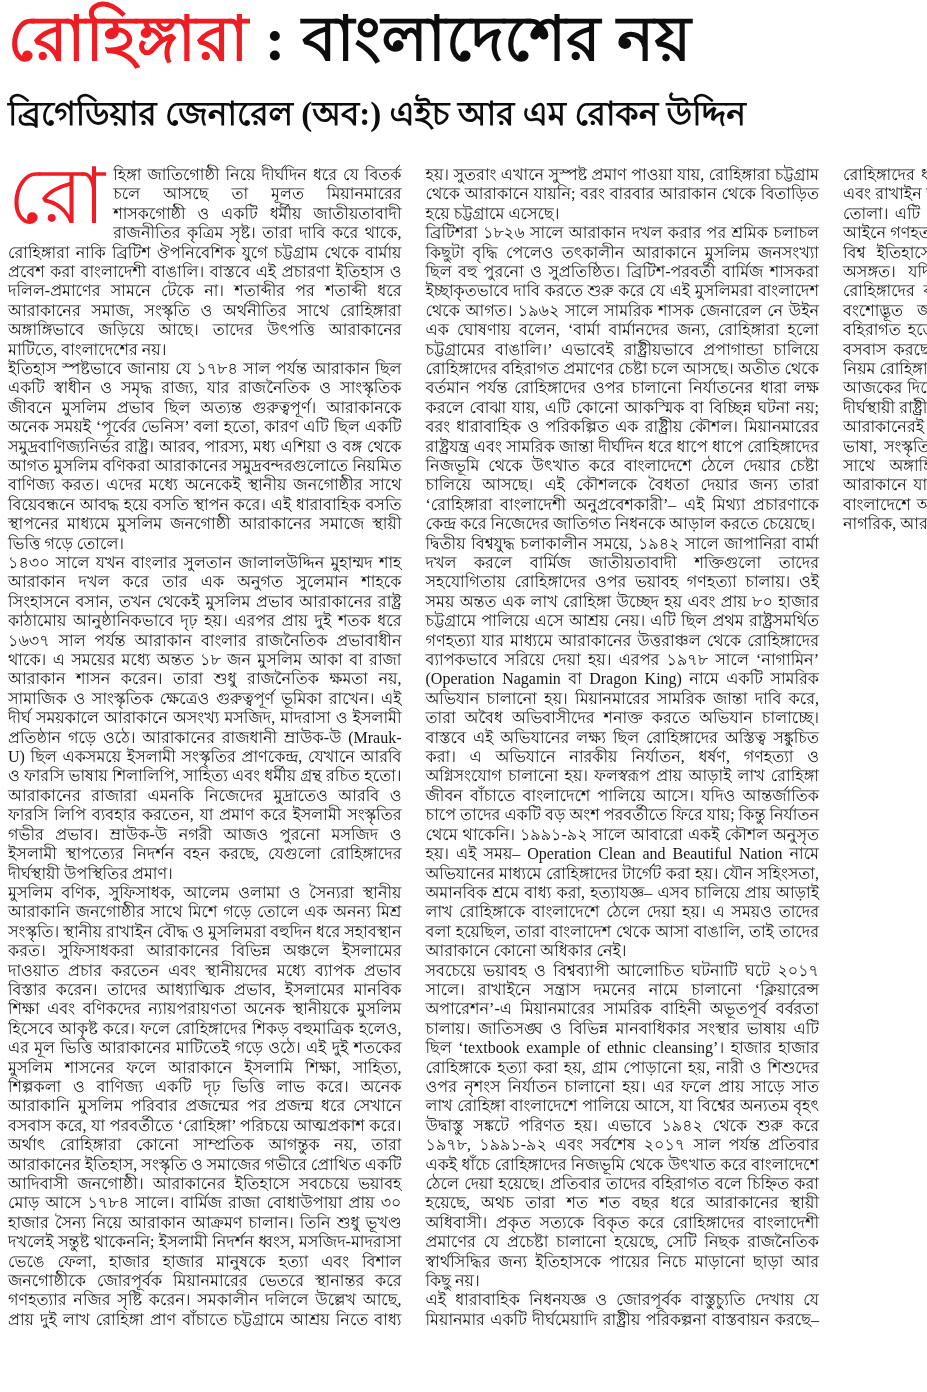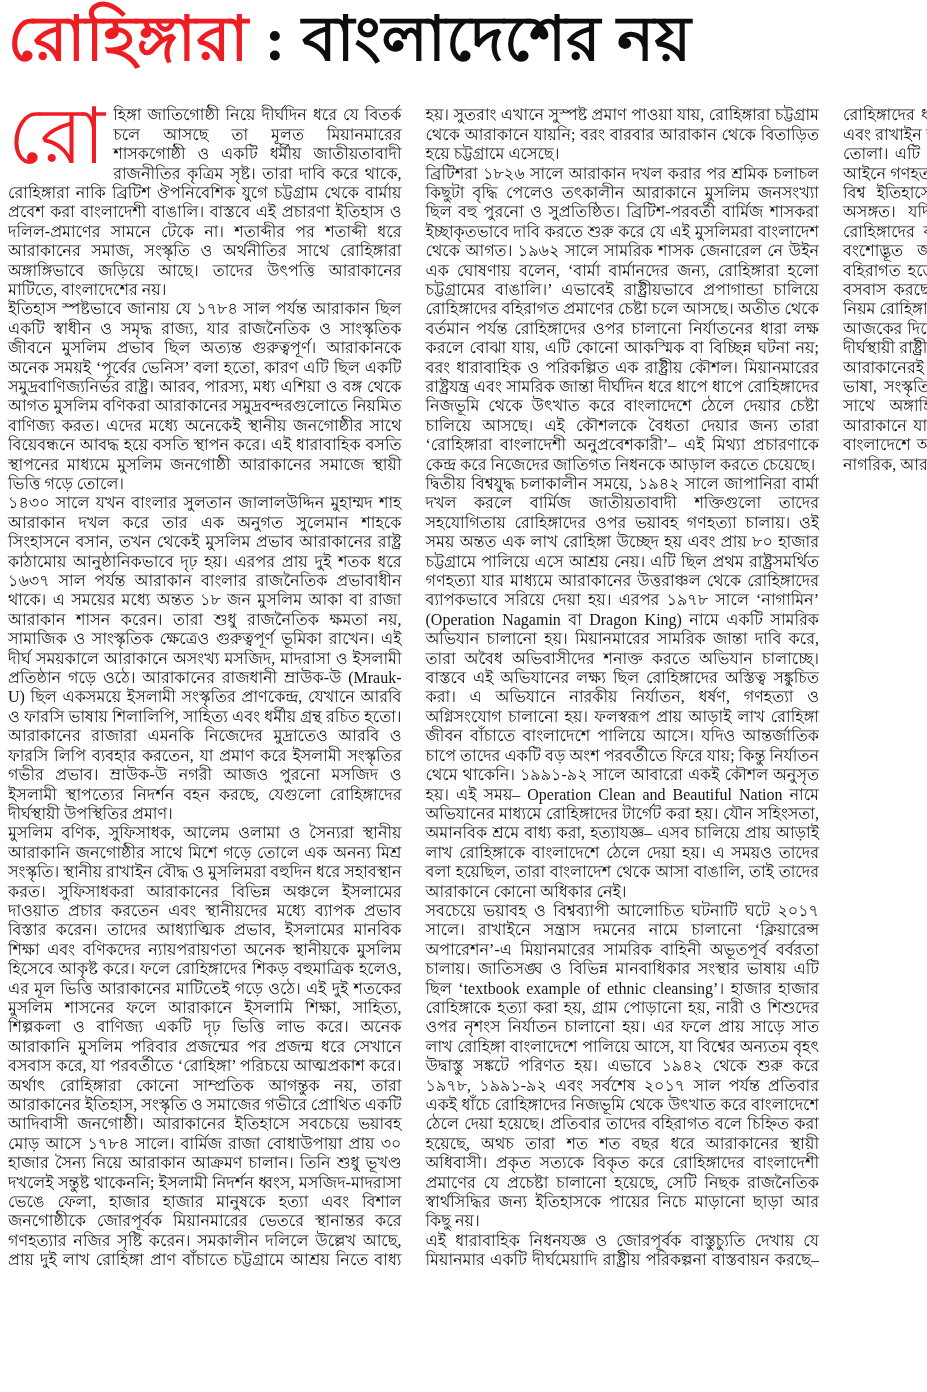--- a/index.html
+++ b/index.html
@@ -36,20 +36,21 @@
     font-weight: 400;
   }
 </style>
 </head>
 <body>
 
 <div class="page">
 
   <h1 class="headline"><span class="red">রোহিঙ্গারা</span><span> : বাংলাদেশের নয়</span></h1>
 
+  <h2 class="byline">ব্রিগেডিয়ার জেনারেল (অব:) এইচ আর এম রোকন উদ্দিন</h2>
 
   <div class="article">
 
     <p><span class="dropcap">রো</span><span>হিঙ্গা জাতিগোষ্ঠী নিয়ে দীর্ঘদিন ধরে যে বিতর্ক চলে আসছে তা মূলত মিয়ানমারের শাসকগোষ্ঠী ও একটি ধর্মীয় জাতীয়তাবাদী রাজনীতির কৃত্রিম সৃষ্ট। তারা দাবি করে থাকে, রোহিঙ্গারা নাকি ব্রিটিশ ঔপনিবেশিক যুগে চট্টগ্রাম থেকে বার্মায় প্রবেশ করা বাংলাদেশী বাঙালি। বাস্তবে এই প্রচারণা ইতিহাস ও দলিল-প্রমাণের সামনে টেকে না। শতাব্দীর পর শতাব্দী ধরে আরাকানের সমাজ, সংস্কৃতি ও অর্থনীতির সাথে রোহিঙ্গারা অঙ্গাঙ্গিভাবে জড়িয়ে আছে। তাদের উৎপত্তি আরাকানের মাটিতে, বাংলাদেশের নয়।</span></p>
 
     <p>ইতিহাস স্পষ্টভাবে জানায় যে ১৭৮৪ সাল পর্যন্ত আরাকান ছিল একটি স্বাধীন ও সমৃদ্ধ রাজ্য, যার রাজনৈতিক ও সাংস্কৃতিক জীবনে মুসলিম প্রভাব ছিল অত্যন্ত গুরুত্বপূর্ণ। আরাকানকে অনেক সময়ই ‘পূর্বের ভেনিস’ বলা হতো, কারণ এটি ছিল একটি সমুদ্রবাণিজ্যনির্ভর রাষ্ট্র। আরব, পারস্য, মধ্য এশিয়া ও বঙ্গ থেকে আগত মুসলিম বণিকরা আরাকানের সমুদ্রবন্দরগুলোতে নিয়মিত বাণিজ্য করত। এদের মধ্যে অনেকেই স্থানীয় জনগোষ্ঠীর সাথে বিয়েবন্ধনে আবদ্ধ হয়ে বসতি স্থাপন করে। এই ধারাবাহিক বসতি স্থাপনের মাধ্যমে মুসলিম জনগোষ্ঠী আরাকানের সমাজে স্থায়ী ভিত্তি গড়ে তোলে।</p>
     <p>১৪৩০ সালে যখন বাংলার সুলতান জালালউদ্দিন মুহাম্মদ শাহ আরাকান দখল করে তার এক অনুগত সুলেমান শাহকে সিংহাসনে বসান, তখন থেকেই মুসলিম প্রভাব আরাকানের রাষ্ট্র কাঠামোয় আনুষ্ঠানিকভাবে দৃঢ় হয়। এরপর প্রায় দুই শতক ধরে ১৬৩৭ সাল পর্যন্ত আরাকান বাংলার রাজনৈতিক প্রভাবাধীন থাকে। এ সময়ের মধ্যে অন্তত ১৮ জন মুসলিম আকা বা রাজা আরাকান শাসন করেন। তারা শুধু রাজনৈতিক ক্ষমতা নয়, সামাজিক ও সাংস্কৃতিক ক্ষেত্রেও গুরুত্বপূর্ণ ভূমিকা রাখেন। এই দীর্ঘ সময়কালে আরাকানে অসংখ্য মসজিদ, মাদরাসা ও ইসলামী প্রতিষ্ঠান গড়ে ওঠে। আরাকানের রাজধানী ম্রাউক-উ (Mrauk-U) ছিল একসময়ে ইসলামী সংস্কৃতির প্রাণকেন্দ্র, যেখানে আরবি ও ফারসি ভাষায় শিলালিপি, সাহিত্য এবং ধর্মীয় গ্রন্থ রচিত হতো। আরাকানের রাজারা এমনকি নিজেদের মুদ্রাতেও আরবি ও ফারসি লিপি ব্যবহার করতেন, যা প্রমাণ করে ইসলামী সংস্কৃতির গভীর প্রভাব। ম্রাউক-উ নগরী আজও পুরনো মসজিদ ও ইসলামী স্থাপত্যের নিদর্শন বহন করছে, যেগুলো রোহিঙ্গাদের দীর্ঘস্থায়ী উপস্থিতির প্রমাণ।</p>
     <p>মুসলিম বণিক, সুফিসাধক, আলেম ওলামা ও সৈন্যরা স্থানীয় আরাকানি জনগোষ্ঠীর সাথে মিশে গড়ে তোলে এক অনন্য মিশ্র সংস্কৃতি। স্থানীয় রাখাইন বৌদ্ধ ও মুসলিমরা বহুদিন ধরে সহাবস্থান করত। সুফিসাধকরা আরাকানের বিভিন্ন অঞ্চলে ইসলামের দাওয়াত প্রচার করতেন এবং স্থানীয়দের মধ্যে ব্যাপক প্রভাব বিস্তার করেন। তাদের আধ্যাত্মিক প্রভাব, ইসলামের মানবিক শিক্ষা এবং বণিকদের ন্যায়পরায়ণতা অনেক স্থানীয়কে মুসলিম হিসেবে আকৃষ্ট করে। ফলে রোহিঙ্গাদের শিকড় বহুমাত্রিক হলেও, এর মূল ভিত্তি আরাকানের মাটিতেই গড়ে ওঠে। এই দুই শতকের মুসলিম শাসনের ফলে আরাকানে ইসলামি শিক্ষা, সাহিত্য, শিল্পকলা ও বাণিজ্য একটি দৃঢ় ভিত্তি লাভ করে। অনেক আরাকানি মুসলিম পরিবার প্রজন্মের পর প্রজন্ম ধরে সেখানে বসবাস করে, যা পরবর্তীতে ‘রোহিঙ্গা’ পরিচয়ে আত্মপ্রকাশ করে। অর্থাৎ রোহিঙ্গারা কোনো সাম্প্রতিক আগন্তুক নয়, তারা আরাকানের ইতিহাস, সংস্কৃতি ও সমাজের গভীরে প্রোথিত একটি আদিবাসী জনগোষ্ঠী। আরাকানের ইতিহাসে সবচেয়ে ভয়াবহ মোড় আসে ১৭৮৪ সালে। বার্মিজ রাজা বোধাউপায়া প্রায় ৩০ হাজার সৈন্য নিয়ে আরাকান আক্রমণ চালান। তিনি শুধু ভূখণ্ড দখলেই সন্তুষ্ট থাকেননি; ইসলামী নিদর্শন ধ্বংস, মসজিদ-মাদরাসা ভেঙে ফেলা, হাজার হাজার মানুষকে হত্যা এবং বিশাল জনগোষ্ঠীকে জোরপূর্বক মিয়ানমারের ভেতরে স্থানান্তর করে গণহত্যার নজির সৃষ্টি করেন। সমকালীন দলিলে উল্লেখ আছে, প্রায় দুই লাখ রোহিঙ্গা প্রাণ বাঁচাতে চট্টগ্রামে আশ্রয় নিতে বাধ্য হয়। সুতরাং এখানে সুস্পষ্ট প্রমাণ পাওয়া যায়, রোহিঙ্গারা চট্টগ্রাম থেকে আরাকানে যায়নি; বরং বারবার আরাকান থেকে বিতাড়িত হয়ে চট্টগ্রামে এসেছে।</p>
     <p>ব্রিটিশরা ১৮২৬ সালে আরাকান দখল করার পর শ্রমিক চলাচল কিছুটা বৃদ্ধি পেলেও তৎকালীন আরাকানে মুসলিম জনসংখ্যা ছিল বহু পুরনো ও সুপ্রতিষ্ঠিত। ব্রিটিশ-পরবর্তী বার্মিজ শাসকরা ইচ্ছাকৃতভাবে দাবি করতে শুরু করে যে এই মুসলিমরা বাংলাদেশ থেকে আগত। ১৯৬২ সালে সামরিক শাসক জেনারেল নে উইন এক ঘোষণায় বলেন, ‘বার্মা বার্মানদের জন্য, রোহিঙ্গারা হলো চট্টগ্রামের বাঙালি।’ এভাবেই রাষ্ট্রীয়ভাবে প্রপাগান্ডা চালিয়ে রোহিঙ্গাদের বহিরাগত প্রমাণের চেষ্টা চলে আসছে। অতীত থেকে বর্তমান পর্যন্ত রোহিঙ্গাদের ওপর চালানো নির্যাতনের ধারা লক্ষ করলে বোঝা যায়, এটি কোনো আকস্মিক বা বিচ্ছিন্ন ঘটনা নয়; বরং ধারাবাহিক ও পরিকল্পিত এক রাষ্ট্রীয় কৌশল। মিয়ানমারের রাষ্ট্রযন্ত্র এবং সামরিক জান্তা দীর্ঘদিন ধরে ধাপে ধাপে রোহিঙ্গাদের নিজভূমি থেকে উৎখাত করে বাংলাদেশে ঠেলে দেয়ার চেষ্টা চালিয়ে আসছে। এই কৌশলকে বৈধতা দেয়ার জন্য তারা ‘রোহিঙ্গারা বাংলাদেশী অনুপ্রবেশকারী’– এই মিথ্যা প্রচারণাকে কেন্দ্র করে নিজেদের জাতিগত নিধনকে আড়াল করতে চেয়েছে।</p>
     <p>দ্বিতীয় বিশ্বযুদ্ধ চলাকালীন সময়ে, ১৯৪২ সালে জাপানিরা বার্মা দখল করলে বার্মিজ জাতীয়তাবাদী শক্তিগুলো তাদের সহযোগিতায় রোহিঙ্গাদের ওপর ভয়াবহ গণহত্যা চালায়। ওই সময় অন্তত এক লাখ রোহিঙ্গা উচ্ছেদ হয় এবং প্রায় ৮০ হাজার চট্টগ্রামে পালিয়ে এসে আশ্রয় নেয়। এটি ছিল প্রথম রাষ্ট্রসমর্থিত গণহত্যা যার মাধ্যমে আরাকানের উত্তরাঞ্চল থেকে রোহিঙ্গাদের ব্যাপকভাবে সরিয়ে দেয়া হয়। এরপর ১৯৭৮ সালে ‘নাগামিন’ (Operation Nagamin বা Dragon King) নামে একটি সামরিক অভিযান চালানো হয়। মিয়ানমারের সামরিক জান্তা দাবি করে, তারা অবৈধ অভিবাসীদের শনাক্ত করতে অভিযান চালাচ্ছে। বাস্তবে এই অভিযানের লক্ষ্য ছিল রোহিঙ্গাদের অস্তিত্ব সঙ্কুচিত করা। এ অভিযানে নারকীয় নির্যাতন, ধর্ষণ, গণহত্যা ও অগ্নিসংযোগ চালানো হয়। ফলস্বরূপ প্রায় আড়াই লাখ রোহিঙ্গা জীবন বাঁচাতে বাংলাদেশে পালিয়ে আসে। যদিও আন্তর্জাতিক চাপে তাদের একটি বড় অংশ পরবর্তীতে ফিরে যায়; কিন্তু নির্যাতন থেমে থাকেনি। ১৯৯১-৯২ সালে আবারো একই কৌশল অনুসৃত হয়। এই সময়– Operation Clean and Beautiful Nation নামে অভিযানের মাধ্যমে রোহিঙ্গাদের টার্গেট করা হয়। যৌন সহিংসতা, অমানবিক শ্রমে বাধ্য করা, হত্যাযজ্ঞ– এসব চালিয়ে প্রায় আড়াই লাখ রোহিঙ্গাকে বাংলাদেশে ঠেলে দেয়া হয়। এ সময়ও তাদের বলা হয়েছিল, তারা বাংলাদেশ থেকে আসা বাঙালি, তাই তাদের আরাকানে কোনো অধিকার নেই।</p>

